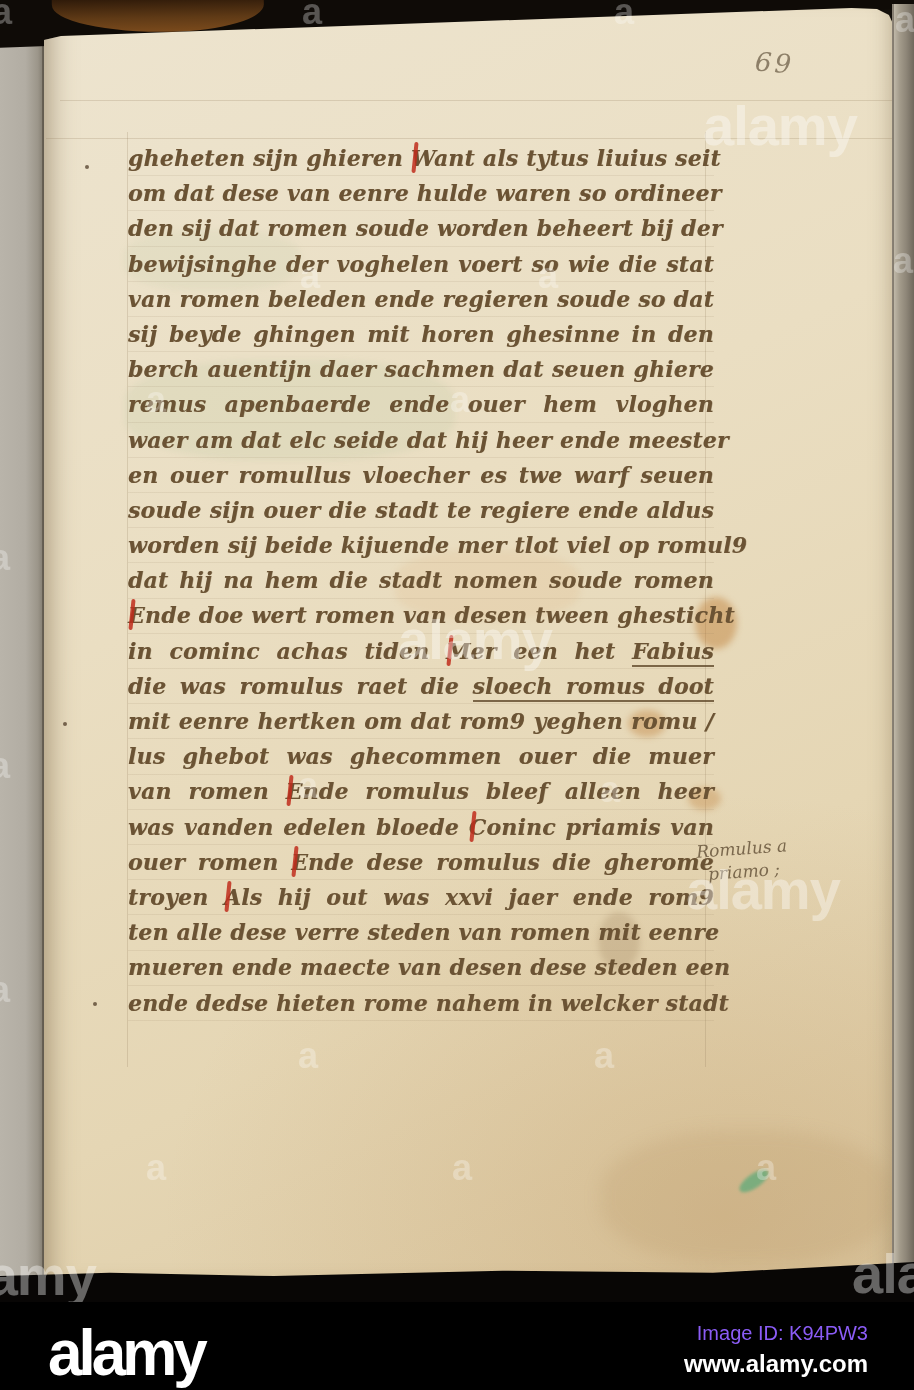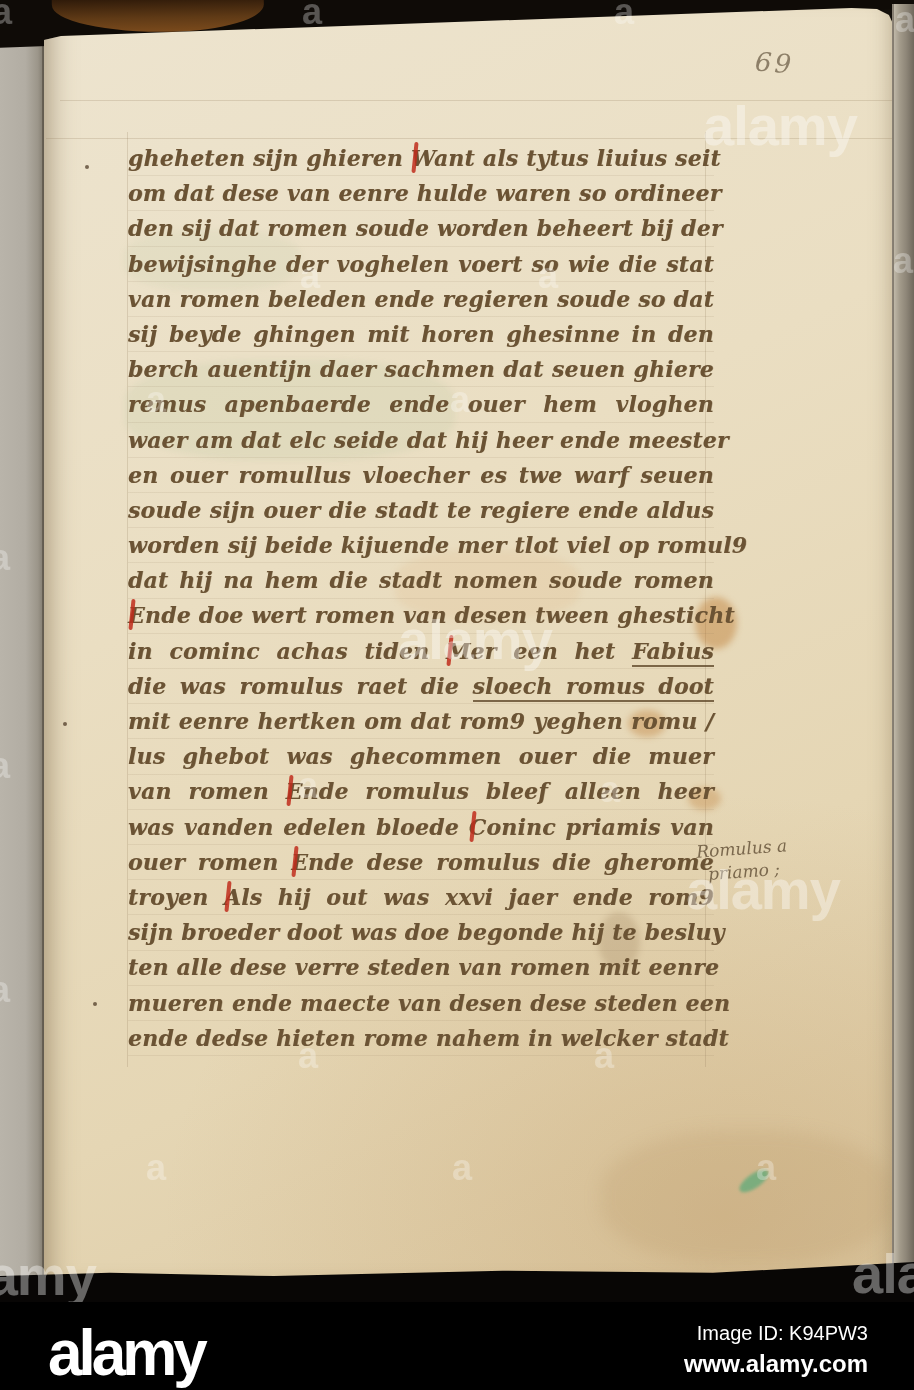--- a/index.html
+++ b/index.html
@@ -78,21 +78,21 @@
   .wm-layer{position:absolute;left:0;top:0;width:914px;height:1302px;z-index:10;pointer-events:none;}
   .wm-layer span{position:absolute;font-family:"Liberation Sans",sans-serif;font-weight:700;color:#fff;line-height:1;}
   .wm-word{opacity:.38;letter-spacing:-1px;}
   .wm-letter{opacity:.30;}
 
   
   .footer{position:absolute;left:0;top:1302px;width:914px;height:88px;background:#000;z-index:20;}
   .logo{position:absolute;left:48px;top:14px;font-size:62px;font-weight:700;color:#fff;
     letter-spacing:-4px;transform:scaleY(1.04);transform-origin:top left;}
   .footer-right{position:absolute;right:46px;top:20px;text-align:right;}
-  .image-id{font-size:20px;color:#ffffff;font-weight:400;}
+  .image-id{font-size:20px;color:#8b5cf6;font-weight:400;}
   .website{font-size:24px;color:#fff;font-weight:700;margin-top:5px;}
 </style>
 </head>
 <body>
 
 <div class="canvas">
   <div class="photo">
     <div class="left-pages"></div>
     <div class="top-binding"></div>
     <div class="leather"></div>
@@ -134,21 +134,20 @@
           <div class="ms-line"><span>dat hij na hem die stadt nomen soude romen</span></div>
           <div class="ms-line"><span class="rub">Ende</span><span> doe wert romen van desen tween ghesticht</span></div>
           <div class="ms-line"><span>in cominc achas tiden </span><span class="rub">Mer</span><span> een het </span><span class="und">Fabius</span></div>
           <div class="ms-line"><span>die was romulus raet die </span><span class="und">sloech romus doot</span></div>
           <div class="ms-line"><span>mit eenre hertken om dat rom9 yeghen romu /</span></div>
           <div class="ms-line"><span>lus ghebot was ghecommen ouer die muer</span></div>
           <div class="ms-line"><span>van romen </span><span class="rub">Ende</span><span> romulus bleef alleen heer</span></div>
           <div class="ms-line"><span>was vanden edelen bloede </span><span class="rub">Coninc</span><span> priamis van</span></div>
           <div class="ms-line"><span>ouer romen </span><span class="rub">Ende</span><span> dese romulus die gherome</span></div>
           <div class="ms-line"><span>troyen </span><span class="rub">Als</span><span> hij out was xxvi jaer ende rom9</span></div>
-          <div class="ms-line"><span>sijn broeder doot was doe begonde hij te besluy</span></div>
           <div class="ms-line"><span>ten alle dese verre steden van romen mit eenre</span></div>
           <div class="ms-line"><span>mueren ende maecte van desen dese steden een</span></div>
           <div class="ms-line"><span>ende dedse hieten rome nahem in welcker stadt</span></div>
         </div>
 
       <div class="margin-note">
         <div class="mn1">Romulus a</div>
         <div class="mn2">priamo ;</div>
       </div>
     </div>

